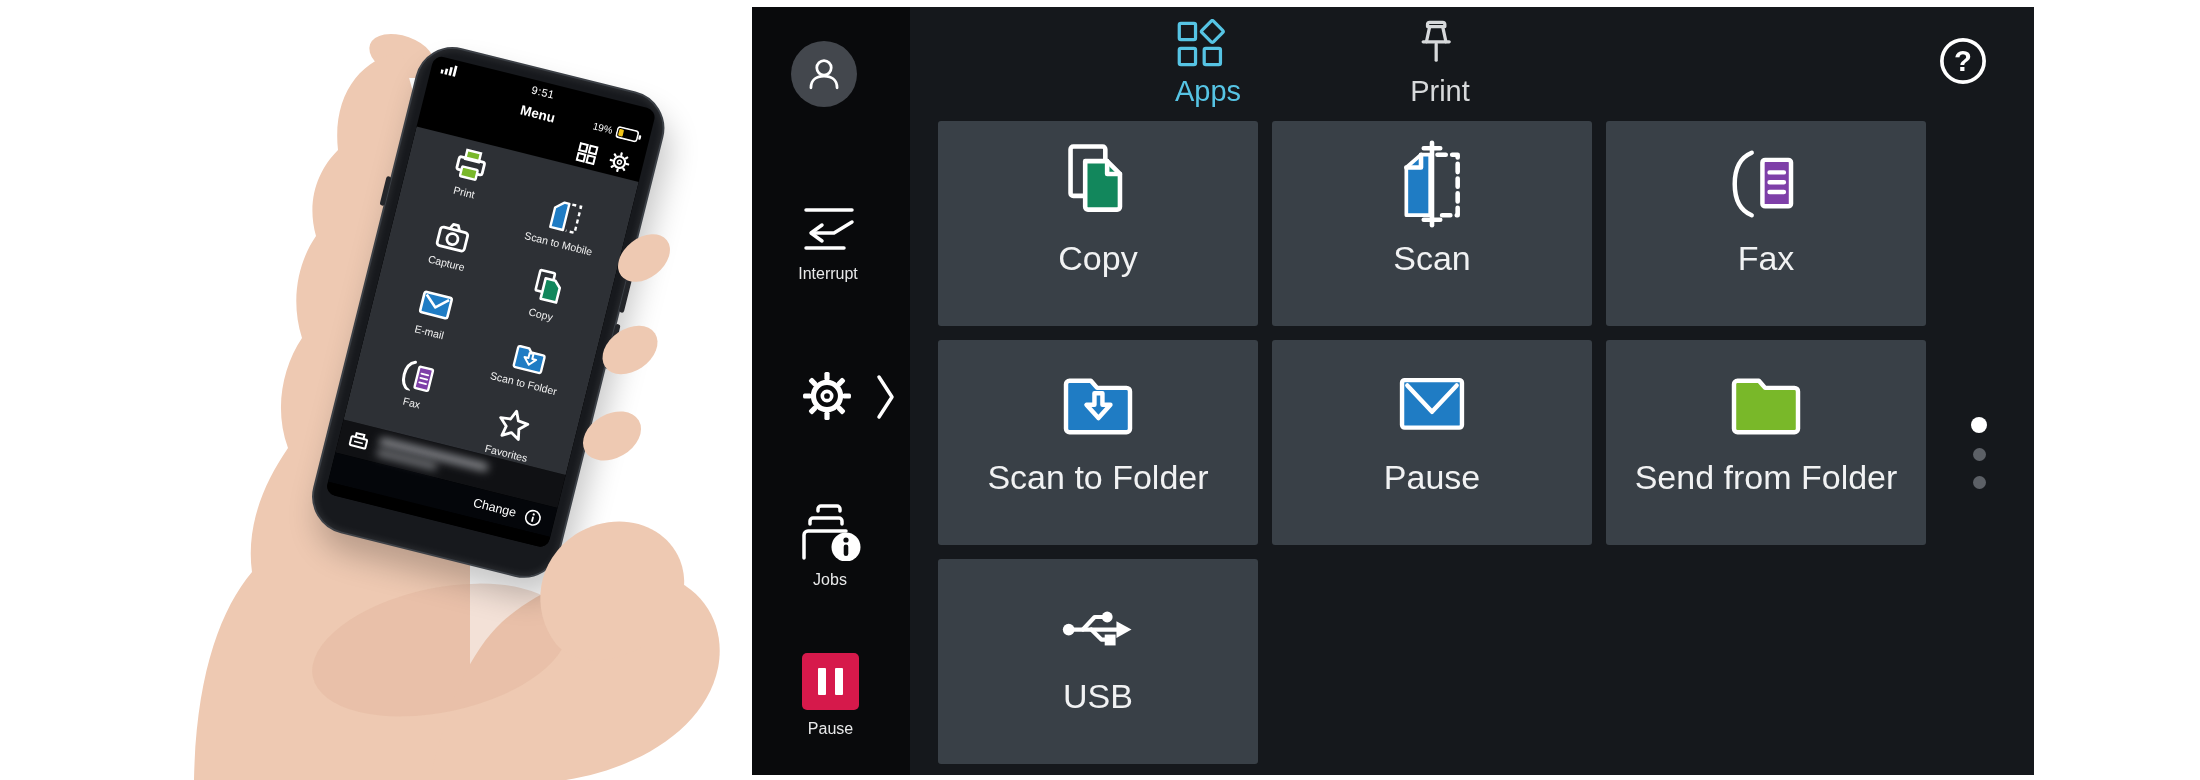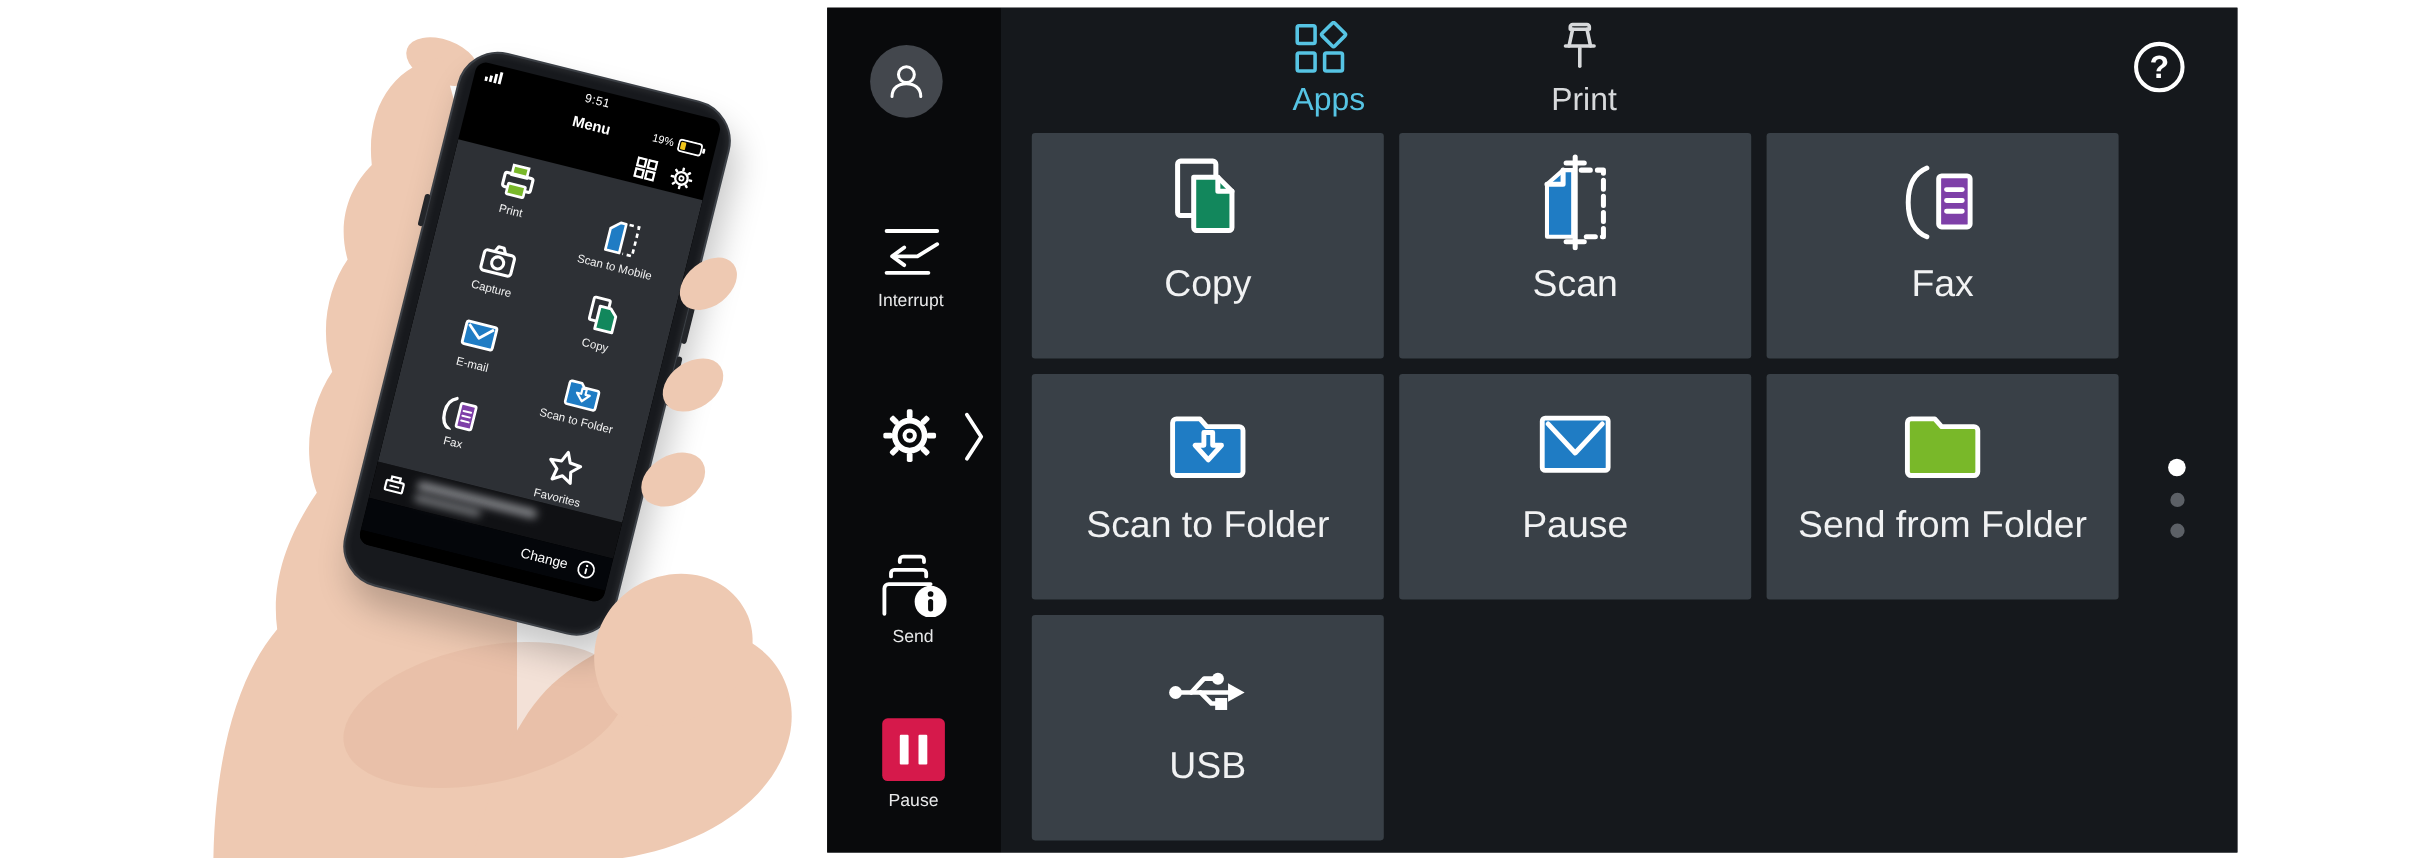--- a/index.html
+++ b/index.html
@@ -279,21 +279,21 @@
 
       <div class="sb-item" style="left:42px;top:490px">
         <svg width="72" height="64" viewBox="0 0 72 64">
           <path d="M24 14 v-2 a3 3 0 0 1 3 -3 h16 a3 3 0 0 1 3 3 v2" fill="none" stroke="#fff" stroke-width="3.5" stroke-linecap="round"></path>
           <path d="M16 27 v-3 a3 3 0 0 1 3 -3 h26 a3 3 0 0 1 3 3 v3" fill="none" stroke="#fff" stroke-width="3.5" stroke-linecap="round"></path>
           <path d="M10 61 V38 a4 4 0 0 1 4 -4 h38" fill="none" stroke="#fff" stroke-width="3.5" stroke-linecap="round"></path>
           <circle cx="52" cy="50" r="14.5" class="fw"></circle>
           <circle cx="52" cy="43" r="2.6" fill="#0a0b0d"></circle>
           <rect x="49.7" y="47.5" width="4.6" height="11.5" rx="2.3" fill="#0a0b0d"></rect>
         </svg>
-        <div class="sb-label">Send</div>
+        <div class="sb-label">Jobs</div>
       </div>
 
       <div class="sb-item" style="left:50px;top:646px">
         <div class="pause-sq">
             <i></i>
             <i></i>
           </div>
         <div class="sb-label">Pause</div>
       </div>
     </aside>

